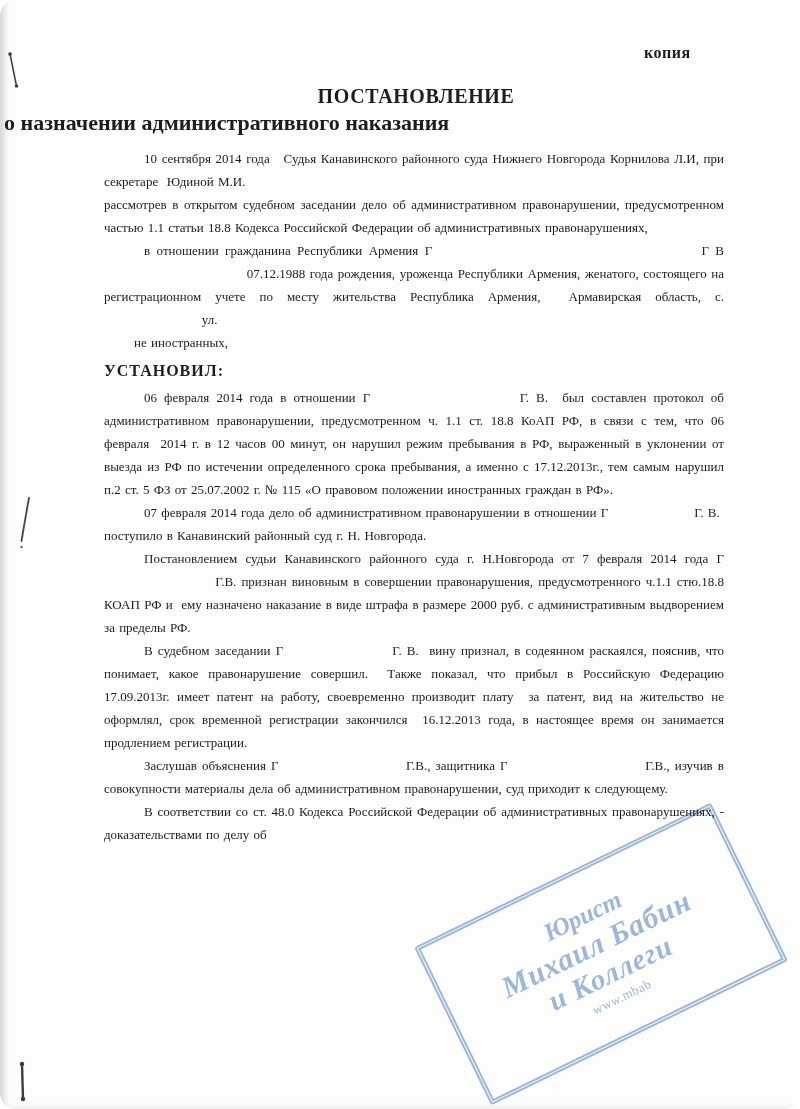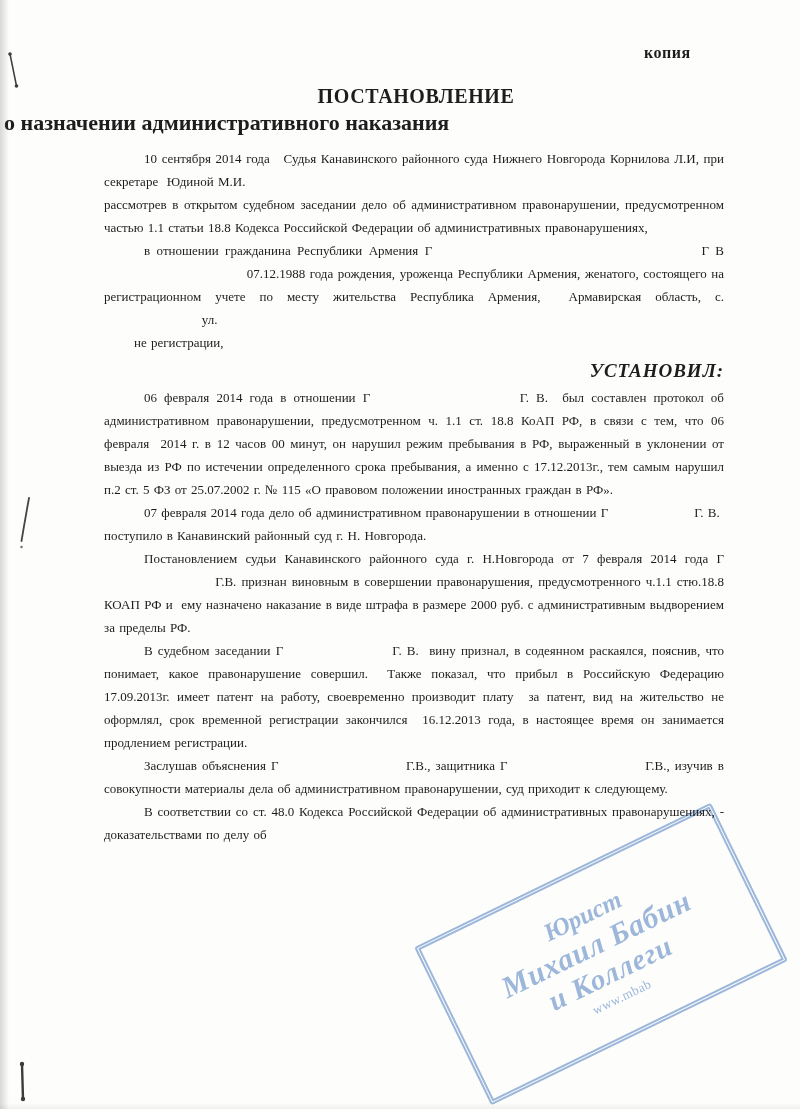--- a/index.html
+++ b/index.html
@@ -4,20 +4,21 @@
 <style>
   * { margin:0; padding:0; box-sizing:border-box; }
   html,body { background:#ffffff; }
   .page {
     position:relative;
     width:800px; height:1109px;
     background:#fdfdfc;
     overflow:hidden;
     font-family:"Liberation Serif", serif;
     color:#1d1d1d;
+    border-radius:16px;
   }
   
   .page::before {
     content:""; position:absolute; left:0; top:0; width:9px; height:100%;
     background:linear-gradient(to right, rgba(120,120,115,0.28), rgba(120,120,115,0));
     z-index:5; pointer-events:none;
   }
   .page::after {
     content:""; position:absolute; left:0; bottom:0; width:100%; height:6px;
     background:linear-gradient(to top, rgba(140,140,135,0.12), rgba(140,140,135,0));
@@ -40,24 +41,23 @@
     z-index:1;
   }
   .body-text p {
     text-align:justify;
     font-size:13px; line-height:23px;
     word-spacing:1px;
   }
   .body-text p.indent { text-indent:40px; }
   .body-text p.small-indent { text-indent:30px; }
   .section-heading {
-    text-align:right; font-size:19px; font-weight:bold;
+    text-align:left; font-size:16px; font-weight:bold;
     letter-spacing:1px; line-height:23px;
     margin:5px 0 4px 0;
-    font-style:italic;
   }
   
   .watermark {
     position:absolute; left:436px; top:866px;
     transform:rotate(-26deg);
     opacity:0.8;
     mix-blend-mode:multiply;
     z-index:3; pointer-events:none;
   }
   .stamp-box {
@@ -82,21 +82,21 @@
 
   <div class="copy-label">копия</div>
 
   <div class="title">ПОСТАНОВЛЕНИЕ</div>
   <div class="subtitle">о назначении административного наказания</div>
 
   <div class="body-text">
     <p class="indent">10 сентября 2014 года&nbsp;&nbsp; Судья Канавинского районного суда Нижнего Новгорода Корнилова Л.И, при секретаре&nbsp; Юдиной М.И.</p>
     <p>рассмотрев в открытом судебном заседании дело об административном правонарушении, предусмотренном частью 1.1 статьи 18.8 Кодекса Российской Федерации об административных правонарушениях,</p>
     <p class="indent">в отношении гражданина Республики Армения Г &nbsp;&nbsp;&nbsp;&nbsp;&nbsp;&nbsp;&nbsp;&nbsp;&nbsp;&nbsp;&nbsp;&nbsp;&nbsp;&nbsp;&nbsp;&nbsp;&nbsp;&nbsp;&nbsp;&nbsp;&nbsp;&nbsp;&nbsp;&nbsp;&nbsp;&nbsp;&nbsp;&nbsp;&nbsp;&nbsp;&nbsp;&nbsp;&nbsp;&nbsp;&nbsp;&nbsp;&nbsp;&nbsp;&nbsp;&nbsp; Г В &nbsp;&nbsp;&nbsp;&nbsp;&nbsp;&nbsp;&nbsp;&nbsp;&nbsp;&nbsp;&nbsp;&nbsp;&nbsp;&nbsp;&nbsp;&nbsp;&nbsp;&nbsp;&nbsp;&nbsp;&nbsp;&nbsp;&nbsp;&nbsp;&nbsp;&nbsp;&nbsp;&nbsp;&nbsp;&nbsp; 07.12.1988 года рождения, уроженца Республики Армения, женатого, состоящего на регистрационном учете по месту жительства Республика Армения,&nbsp; Армавирская область, с. &nbsp;&nbsp;&nbsp;&nbsp;&nbsp;&nbsp;&nbsp;&nbsp;&nbsp;&nbsp;&nbsp;&nbsp;&nbsp;&nbsp;&nbsp;&nbsp;&nbsp;&nbsp;&nbsp;&nbsp;&nbsp;&nbsp; ул.</p>
-    <p class="small-indent">не регистрации,</p>
+    <p class="small-indent">не иностранных,</p>
     <h2 class="section-heading">УСТАНОВИЛ:</h2>
     <p class="indent">06 февраля 2014 года в отношении Г &nbsp;&nbsp;&nbsp;&nbsp;&nbsp;&nbsp;&nbsp;&nbsp;&nbsp;&nbsp;&nbsp;&nbsp;&nbsp;&nbsp;&nbsp;&nbsp;&nbsp;&nbsp;&nbsp; Г. В.&nbsp; был составлен протокол об административном правонарушении, предусмотренном ч. 1.1 ст. 18.8 КоАП РФ, в связи с тем, что 06 февраля&nbsp; 2014 г. в 12 часов 00 минут, он нарушил режим пребывания в РФ, выраженный в уклонении от выезда из РФ по истечении определенного срока пребывания, а именно с 17.12.2013г., тем самым нарушил п.2 ст. 5 ФЗ от 25.07.2002 г. № 115 «О правовом положении иностранных граждан в РФ».</p>
     <p class="indent">07 февраля 2014 года дело об административном правонарушении в отношении Г &nbsp;&nbsp;&nbsp;&nbsp;&nbsp;&nbsp;&nbsp;&nbsp;&nbsp;&nbsp;&nbsp;&nbsp;&nbsp;&nbsp;&nbsp;&nbsp;&nbsp;&nbsp; Г. В.&nbsp; поступило в Канавинский районный суд г. Н. Новгорода.</p>
     <p class="indent">Постановлением судьи Канавинского районного суда г. Н.Новгорода от 7 февраля 2014 года Г &nbsp;&nbsp;&nbsp;&nbsp;&nbsp;&nbsp;&nbsp;&nbsp;&nbsp;&nbsp;&nbsp;&nbsp;&nbsp;&nbsp;&nbsp;&nbsp;&nbsp;&nbsp;&nbsp;&nbsp;&nbsp; Г.В. признан виновным в совершении правонарушения, предусмотренного ч.1.1 стю.18.8 КОАП РФ и&nbsp; ему назначено наказание в виде штрафа в размере 2000 руб. с административным выдворением за пределы РФ.</p>
     <p class="indent">В судебном заседании Г &nbsp;&nbsp;&nbsp;&nbsp;&nbsp;&nbsp;&nbsp;&nbsp;&nbsp;&nbsp;&nbsp;&nbsp;&nbsp;&nbsp;&nbsp;&nbsp;&nbsp;&nbsp;&nbsp; Г. В.&nbsp; вину признал, в содеянном раскаялся, пояснив, что понимает, какое правонарушение совершил.&nbsp; Также показал, что прибыл в Российскую Федерацию 17.09.2013г. имеет патент на работу, своевременно производит плату&nbsp; за патент, вид на жительство не оформлял, срок временной регистрации закончился&nbsp; 16.12.2013 года, в настоящее время он занимается продлением регистрации.</p>
     <p class="indent">Заслушав объяснения Г &nbsp;&nbsp;&nbsp;&nbsp;&nbsp;&nbsp;&nbsp;&nbsp;&nbsp;&nbsp;&nbsp;&nbsp;&nbsp;&nbsp;&nbsp;&nbsp;&nbsp;&nbsp;&nbsp;&nbsp;&nbsp;&nbsp;&nbsp; Г.В., защитника Г &nbsp;&nbsp;&nbsp;&nbsp;&nbsp;&nbsp;&nbsp;&nbsp;&nbsp;&nbsp;&nbsp;&nbsp;&nbsp;&nbsp;&nbsp;&nbsp;&nbsp;&nbsp;&nbsp;&nbsp;&nbsp;&nbsp;&nbsp;&nbsp;&nbsp; Г.В., изучив в совокупности материалы дела об административном правонарушении, суд приходит к следующему.</p>
     <p class="indent">В соответствии со ст. 48.0 Кодекса Российской Федерации об административных правонарушениях, - доказательствами по делу об</p>
   </div>
 
   <div class="watermark">

